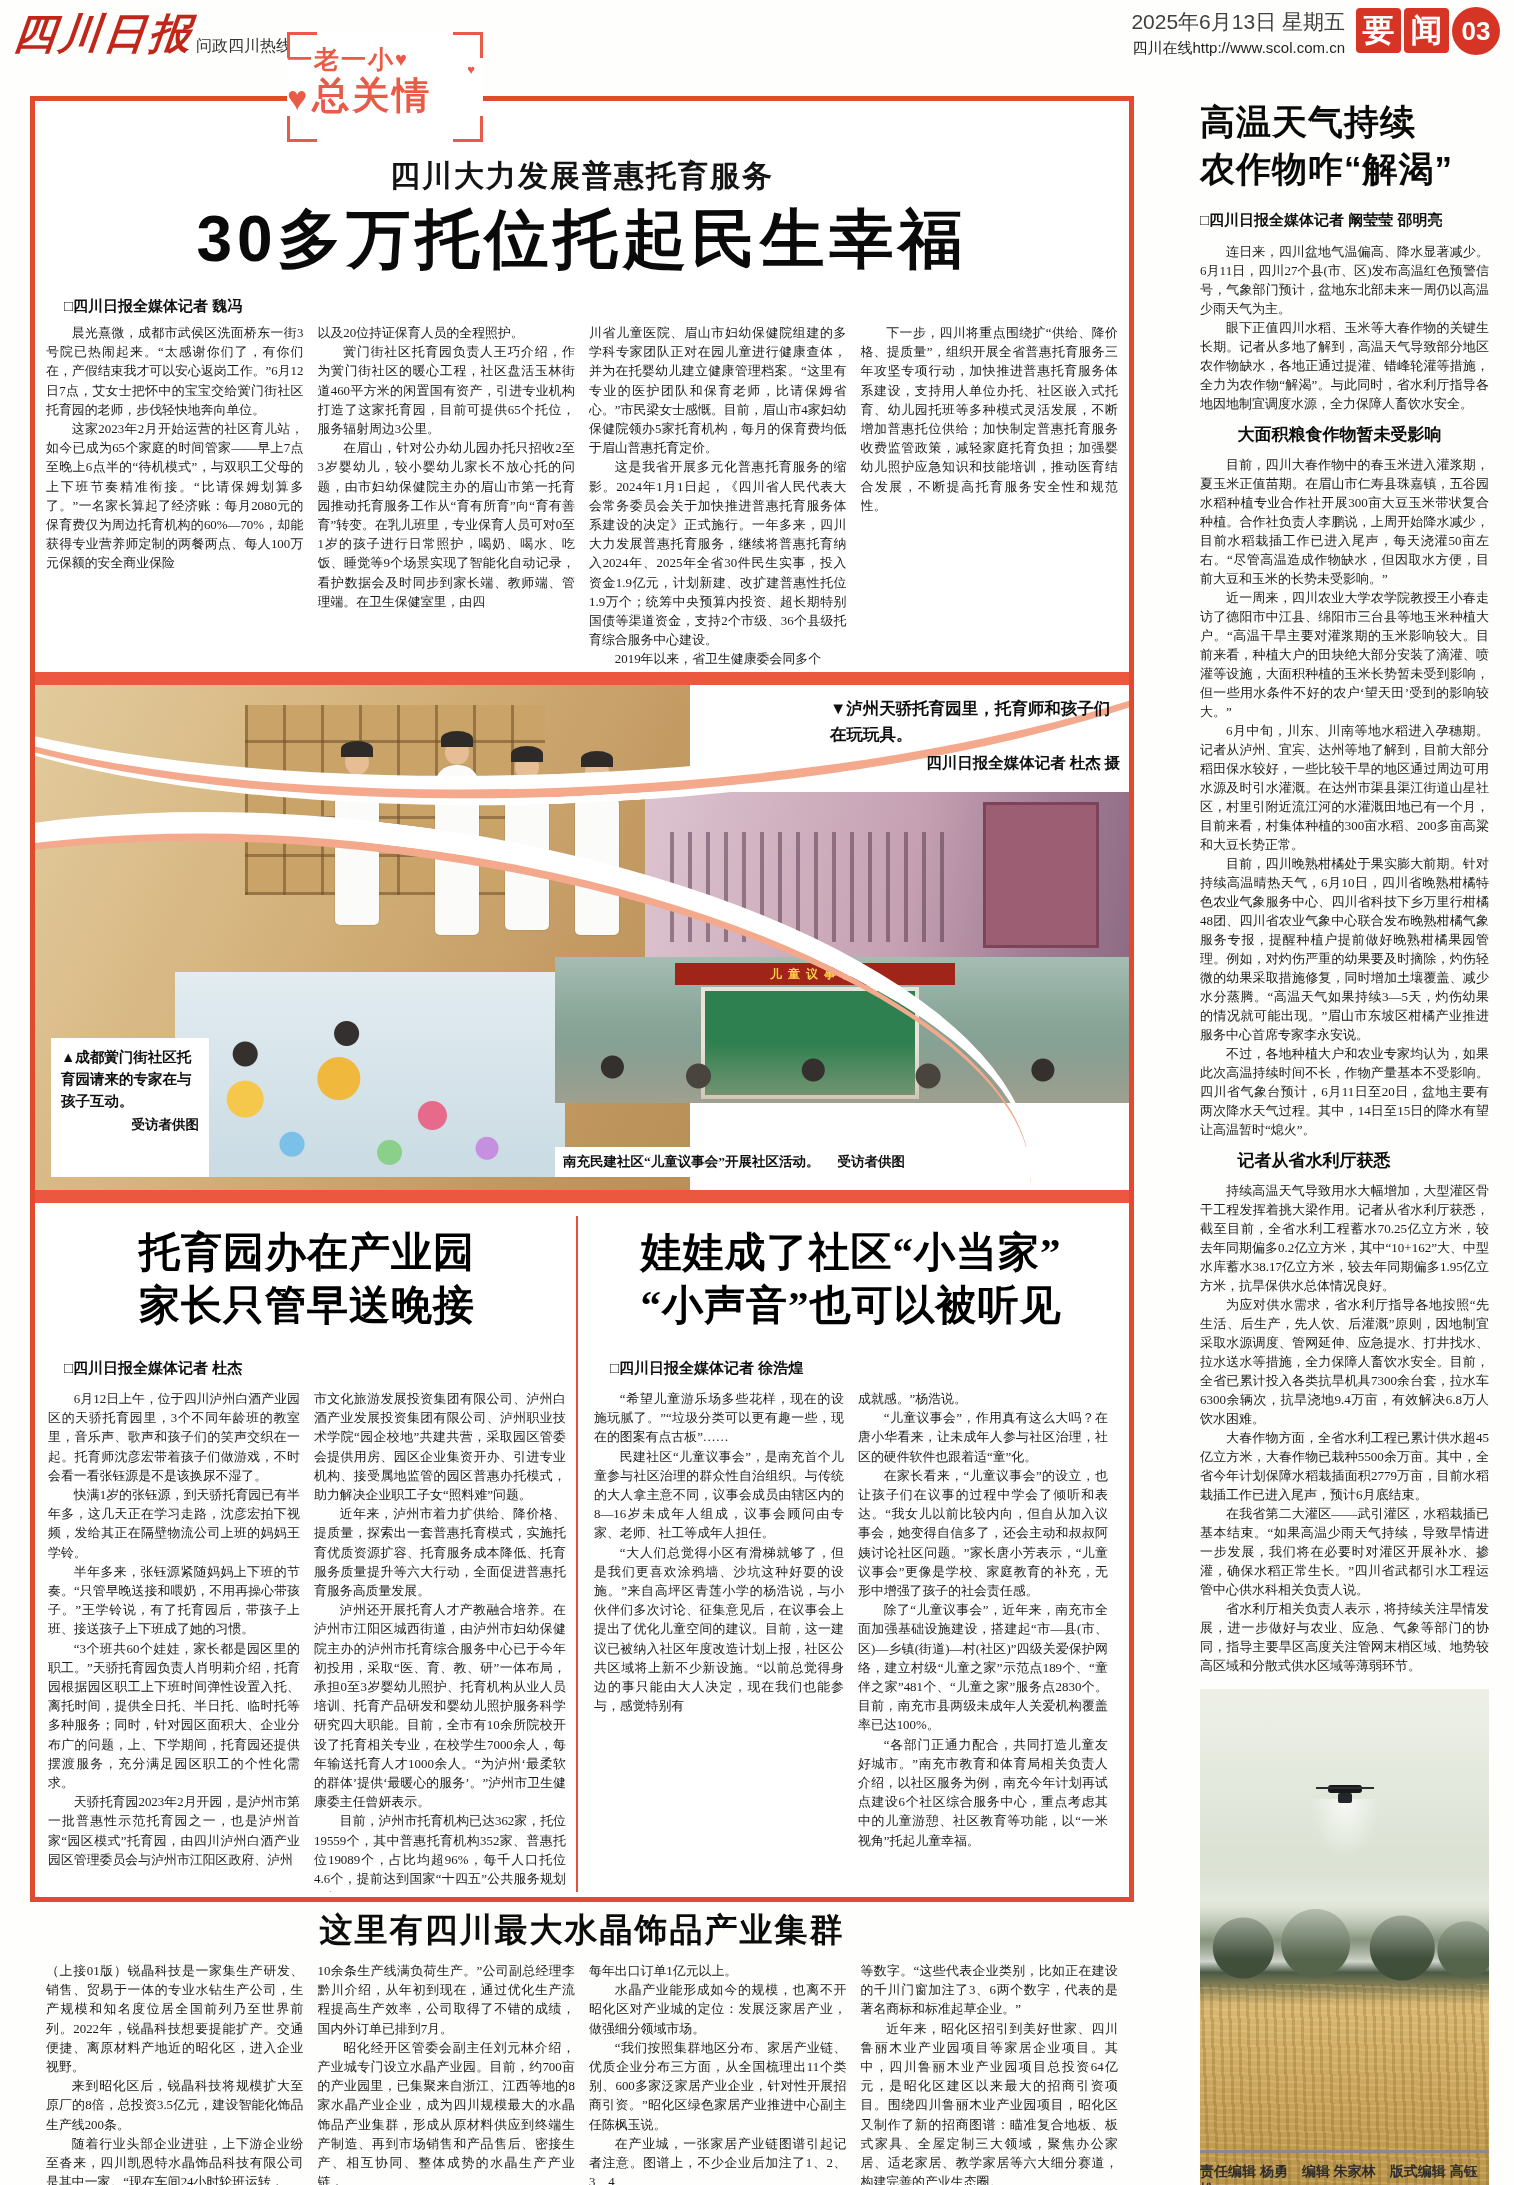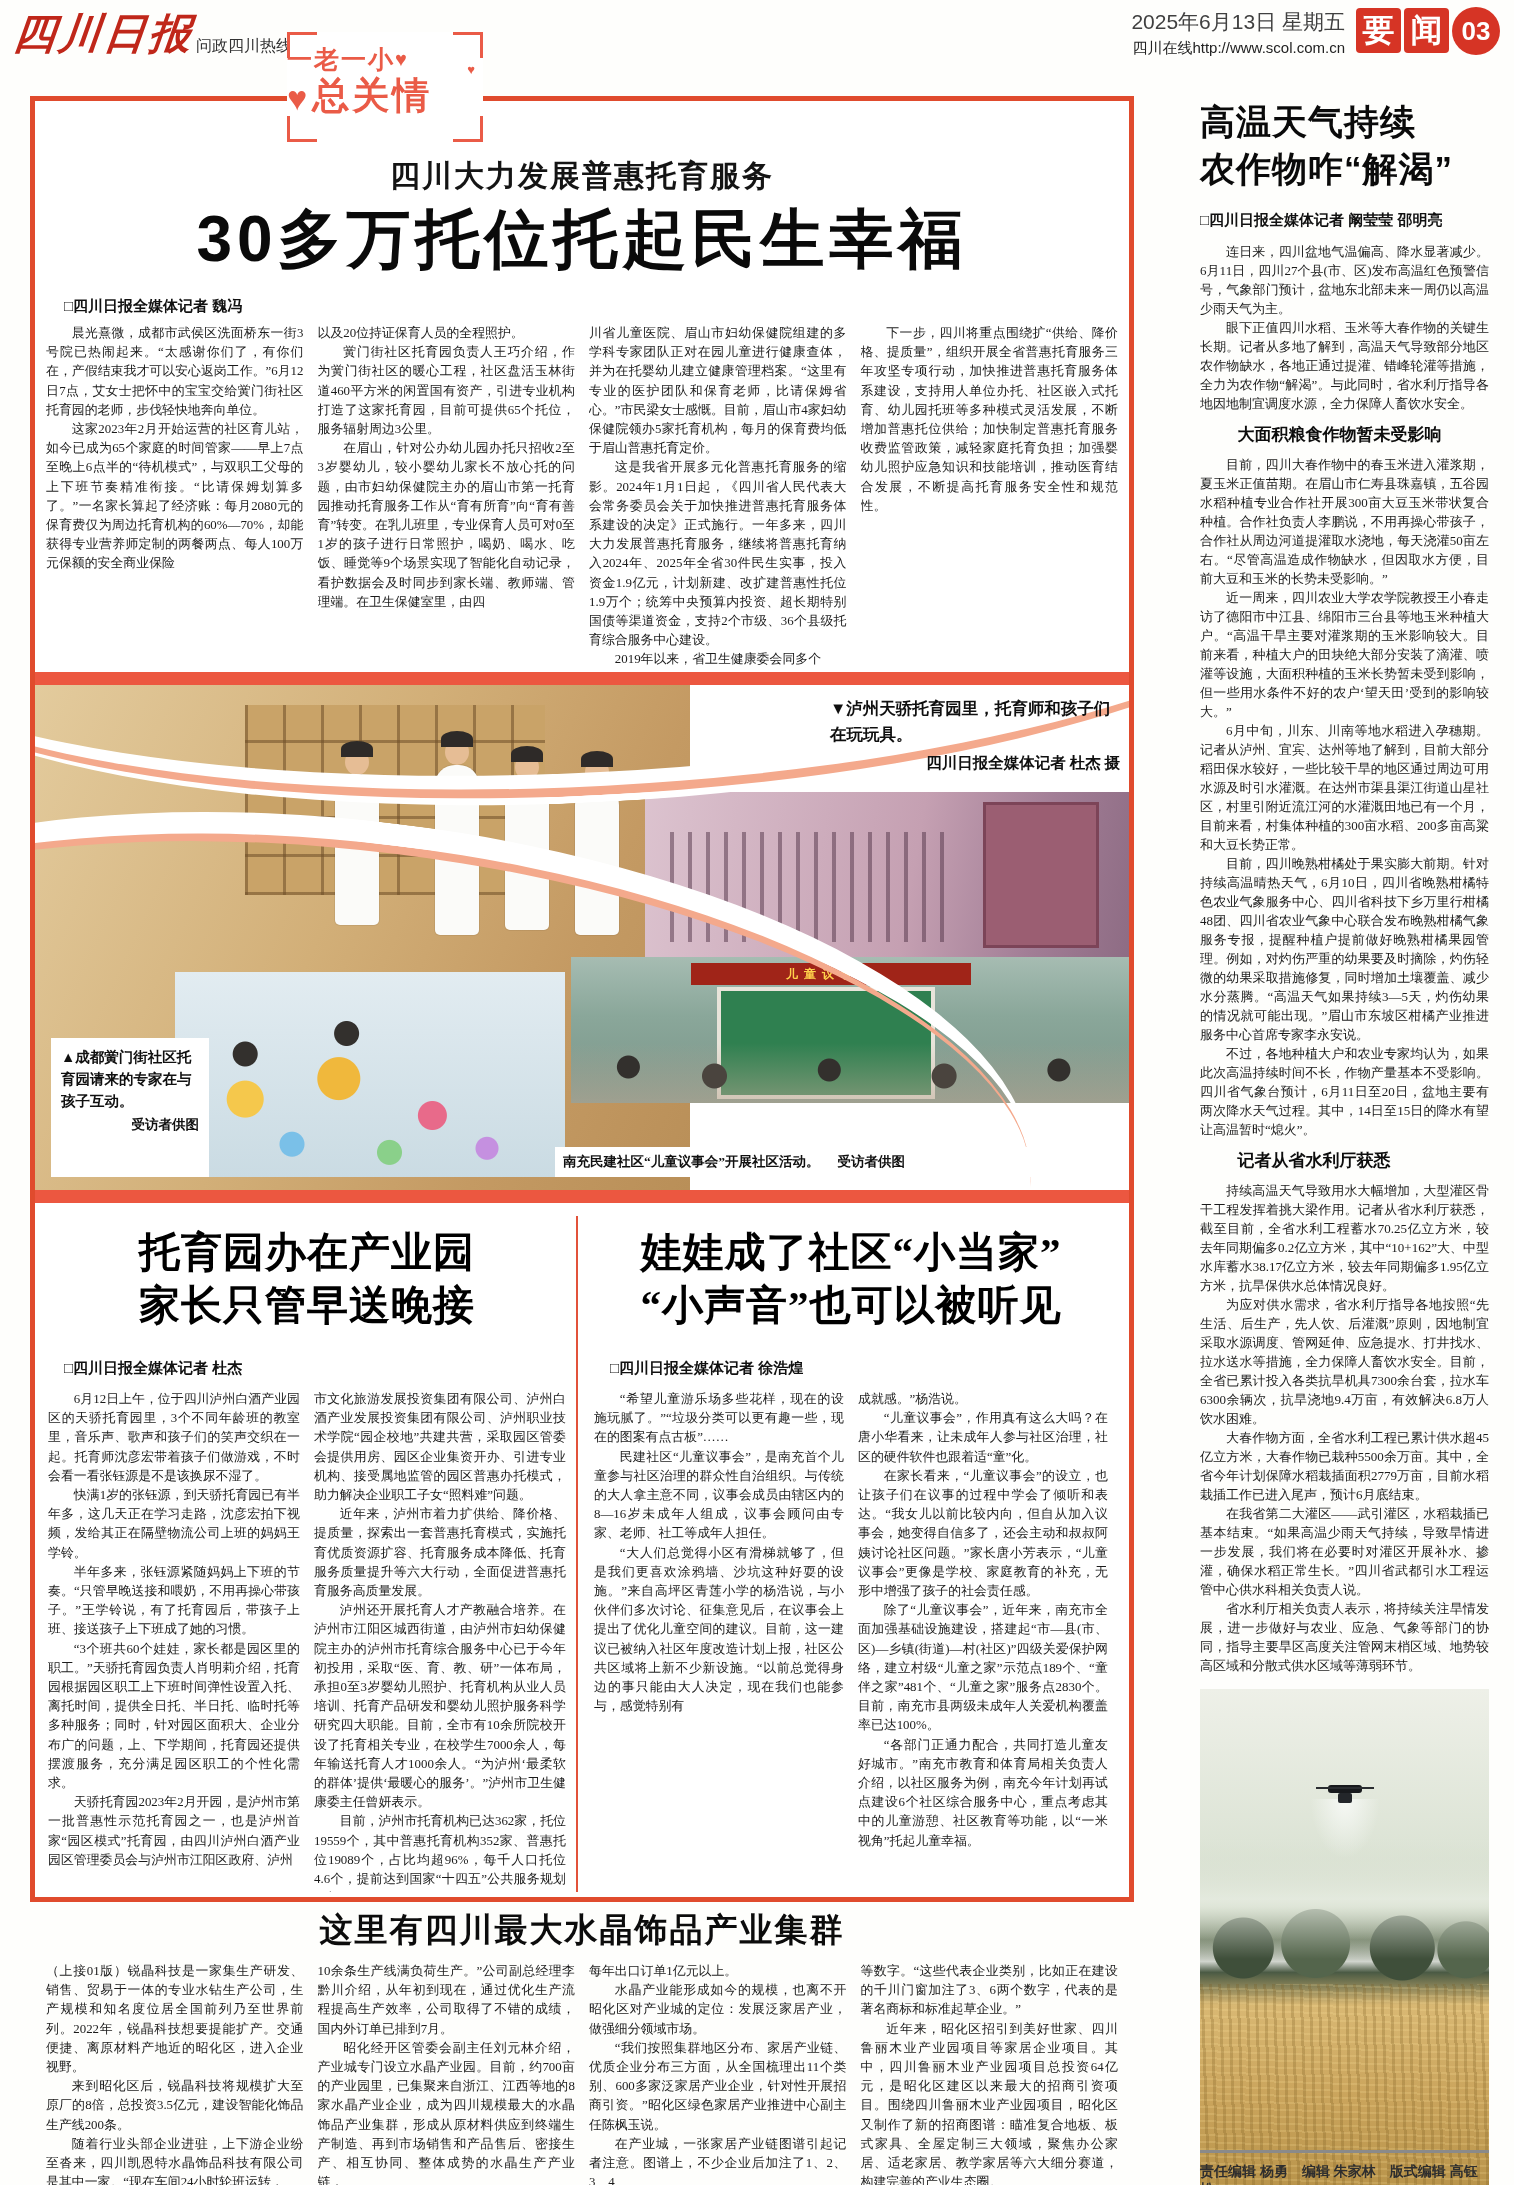--- a/index.html
+++ b/index.html
@@ -77,21 +77,21 @@
        radial-gradient(circle at 80% 86%, #c590e0 0 11px, transparent 12px),
        radial-gradient(circle at 18% 40%, #33302d 0 12px, transparent 13px),
        radial-gradient(circle at 44% 30%, #33302d 0 12px, transparent 13px),
        linear-gradient(#e2ecf1,#cadbe3);}
   .ph-pink{left:610px;top:120px;width:484px;height:165px;
      background:linear-gradient(100deg,#dcc3cf 0%,#c5a0b2 55%,#a27e96 80%,#8e6c84 100%);}
   .slats{position:absolute;left:25px;top:40px;width:280px;height:110px;
      background:repeating-linear-gradient(90deg,rgba(80,50,70,.5) 0 4px,transparent 4px 18px);}
   .wardrobe{position:absolute;right:30px;top:10px;width:110px;height:140px;background:#9b5e72;border:3px solid #7c4458;}
   .ph-green{left:520px;top:285px;width:574px;height:146px;
-     background:linear-gradient(#a6bcb2 0%,#8aa79a 40%,#7a9488 100%);margin-left:16px;}
+     background:linear-gradient(#a6bcb2 0%,#8aa79a 40%,#7a9488 100%);}
   .greenscreen{position:absolute;left:150px;top:34px;width:210px;height:104px;background:#2f8050;box-shadow:0 0 0 4px #e8e4da;}
   .banner{position:absolute;left:120px;top:6px;width:280px;height:22px;background:#a02418;color:#ffd24c;
      font:700 12px/22px "Liberation Sans",sans-serif;text-align:center;letter-spacing:6px;}
   .crowd{position:absolute;left:0;bottom:0;width:100%;height:60px;
      background:
       radial-gradient(circle at 10% 40%, #33302d 0 11px, transparent 12px),
       radial-gradient(circle at 25% 55%, #4a443e 0 12px, transparent 13px),
       radial-gradient(circle at 45% 45%, #33302d 0 11px, transparent 12px),
       radial-gradient(circle at 65% 55%, #4a443e 0 12px, transparent 13px),
       radial-gradient(circle at 85% 45%, #33302d 0 11px, transparent 12px),
@@ -317,21 +317,21 @@
 <div class="abs rightcol">
   <div class="r-headline">
     <div>高温天气持续</div>
     <div>农作物咋“解渴”</div>
   </div>
   <div class="r-byline">□四川日报全媒体记者 阚莹莹 邵明亮</div>
   <div class="r-body">
       <p>连日来，四川盆地气温偏高、降水显著减少。6月11日，四川27个县(市、区)发布高温红色预警信号，气象部门预计，盆地东北部未来一周仍以高温少雨天气为主。</p>
       <p>眼下正值四川水稻、玉米等大春作物的关键生长期。记者从多地了解到，高温天气导致部分地区农作物缺水，各地正通过提灌、错峰轮灌等措施，全力为农作物“解渴”。与此同时，省水利厅指导各地因地制宜调度水源，全力保障人畜饮水安全。</p>
       <div class="subhead">大面积粮食作物暂未受影响</div>
-      <p>目前，四川大春作物中的春玉米进入灌浆期，夏玉米正值苗期。在眉山市仁寿县珠嘉镇，五谷园水稻种植专业合作社开展300亩大豆玉米带状复合种植。合作社负责人李鹏说，不用再操心带孩子，合作社从周边河道提灌取水浇地，每天浇灌50亩左右。“尽管高温造成作物缺水，但因取水方便，目前大豆和玉米的长势未受影响。”</p>
+      <p>目前，四川大春作物中的春玉米进入灌浆期，夏玉米正值苗期。在眉山市仁寿县珠嘉镇，五谷园水稻种植专业合作社开展300亩大豆玉米带状复合种植。合作社负责人李鹏说，上周开始降水减少，目前水稻栽插工作已进入尾声，每天浇灌50亩左右。“尽管高温造成作物缺水，但因取水方便，目前大豆和玉米的长势未受影响。”</p>
       <p>近一周来，四川农业大学农学院教授王小春走访了德阳市中江县、绵阳市三台县等地玉米种植大户。“高温干旱主要对灌浆期的玉米影响较大。目前来看，种植大户的田块绝大部分安装了滴灌、喷灌等设施，大面积种植的玉米长势暂未受到影响，但一些用水条件不好的农户‘望天田’受到的影响较大。”</p>
       <p>6月中旬，川东、川南等地水稻进入孕穗期。记者从泸州、宜宾、达州等地了解到，目前大部分稻田保水较好，一些比较干旱的地区通过周边可用水源及时引水灌溉。在达州市渠县渠江街道山星社区，村里引附近流江河的水灌溉田地已有一个月，目前来看，村集体种植的300亩水稻、200多亩高粱和大豆长势正常。</p>
       <p>目前，四川晚熟柑橘处于果实膨大前期。针对持续高温晴热天气，6月10日，四川省晚熟柑橘特色农业气象服务中心、四川省科技下乡万里行柑橘48团、四川省农业气象中心联合发布晚熟柑橘气象服务专报，提醒种植户提前做好晚熟柑橘果园管理。例如，对灼伤严重的幼果要及时摘除，灼伤轻微的幼果采取措施修复，同时增加土壤覆盖、减少水分蒸腾。“高温天气如果持续3—5天，灼伤幼果的情况就可能出现。”眉山市东坡区柑橘产业推进服务中心首席专家李永安说。</p>
       <p>不过，各地种植大户和农业专家均认为，如果此次高温持续时间不长，作物产量基本不受影响。四川省气象台预计，6月11日至20日，盆地主要有两次降水天气过程。其中，14日至15日的降水有望让高温暂时“熄火”。</p>
       <div class="subhead">记者从省水利厅获悉</div>
       <p>持续高温天气导致用水大幅增加，大型灌区骨干工程发挥着挑大梁作用。记者从省水利厅获悉，截至目前，全省水利工程蓄水70.25亿立方米，较去年同期偏多0.2亿立方米，其中“10+162”大、中型水库蓄水38.17亿立方米，较去年同期偏多1.95亿立方米，抗旱保供水总体情况良好。</p>
       <p>为应对供水需求，省水利厅指导各地按照“先生活、后生产，先人饮、后灌溉”原则，因地制宜采取水源调度、管网延伸、应急提水、打井找水、拉水送水等措施，全力保障人畜饮水安全。目前，全省已累计投入各类抗旱机具7300余台套，拉水车6300余辆次，抗旱浇地9.4万亩，有效解决6.8万人饮水困难。</p>
       <p>大春作物方面，全省水利工程已累计供水超45亿立方米，大春作物已栽种5500余万亩。其中，全省今年计划保障水稻栽插面积2779万亩，目前水稻栽插工作已进入尾声，预计6月底结束。</p>
       <p>在我省第二大灌区——武引灌区，水稻栽插已基本结束。“如果高温少雨天气持续，导致旱情进一步发展，我们将在必要时对灌区开展补水、掺灌，确保水稻正常生长。”四川省武都引水工程运管中心供水科相关负责人说。</p>
       <p>省水利厅相关负责人表示，将持续关注旱情发展，进一步做好与农业、应急、气象等部门的协同，指导主要旱区高度关注管网末梢区域、地势较高区域和分散式供水区域等薄弱环节。</p>

